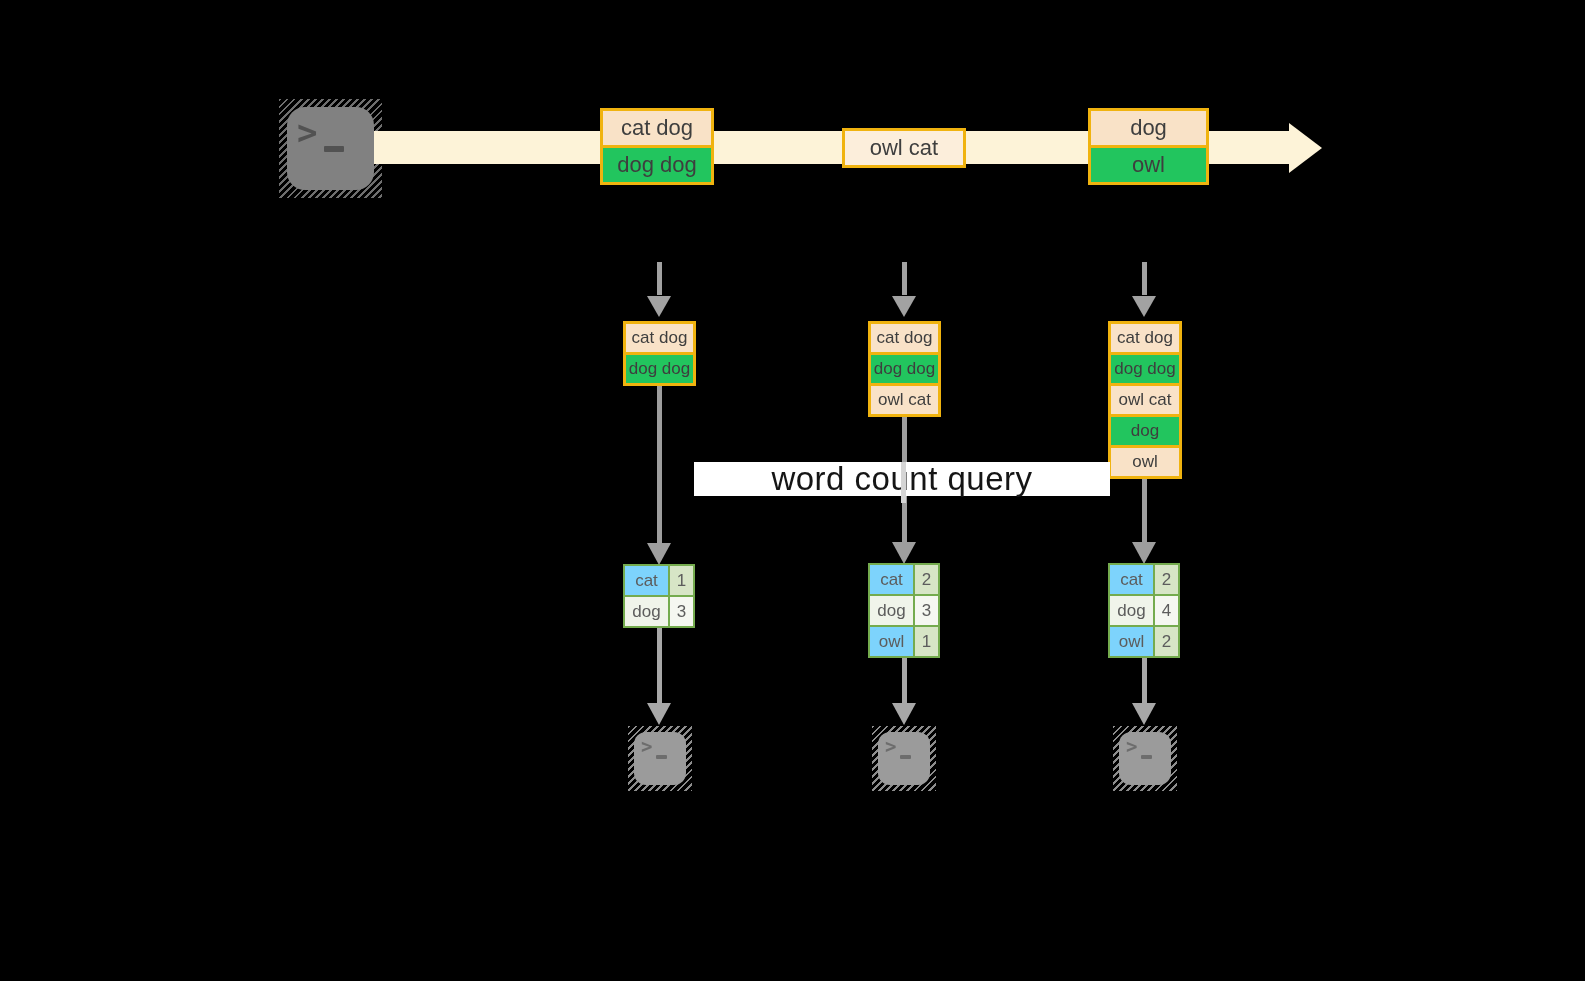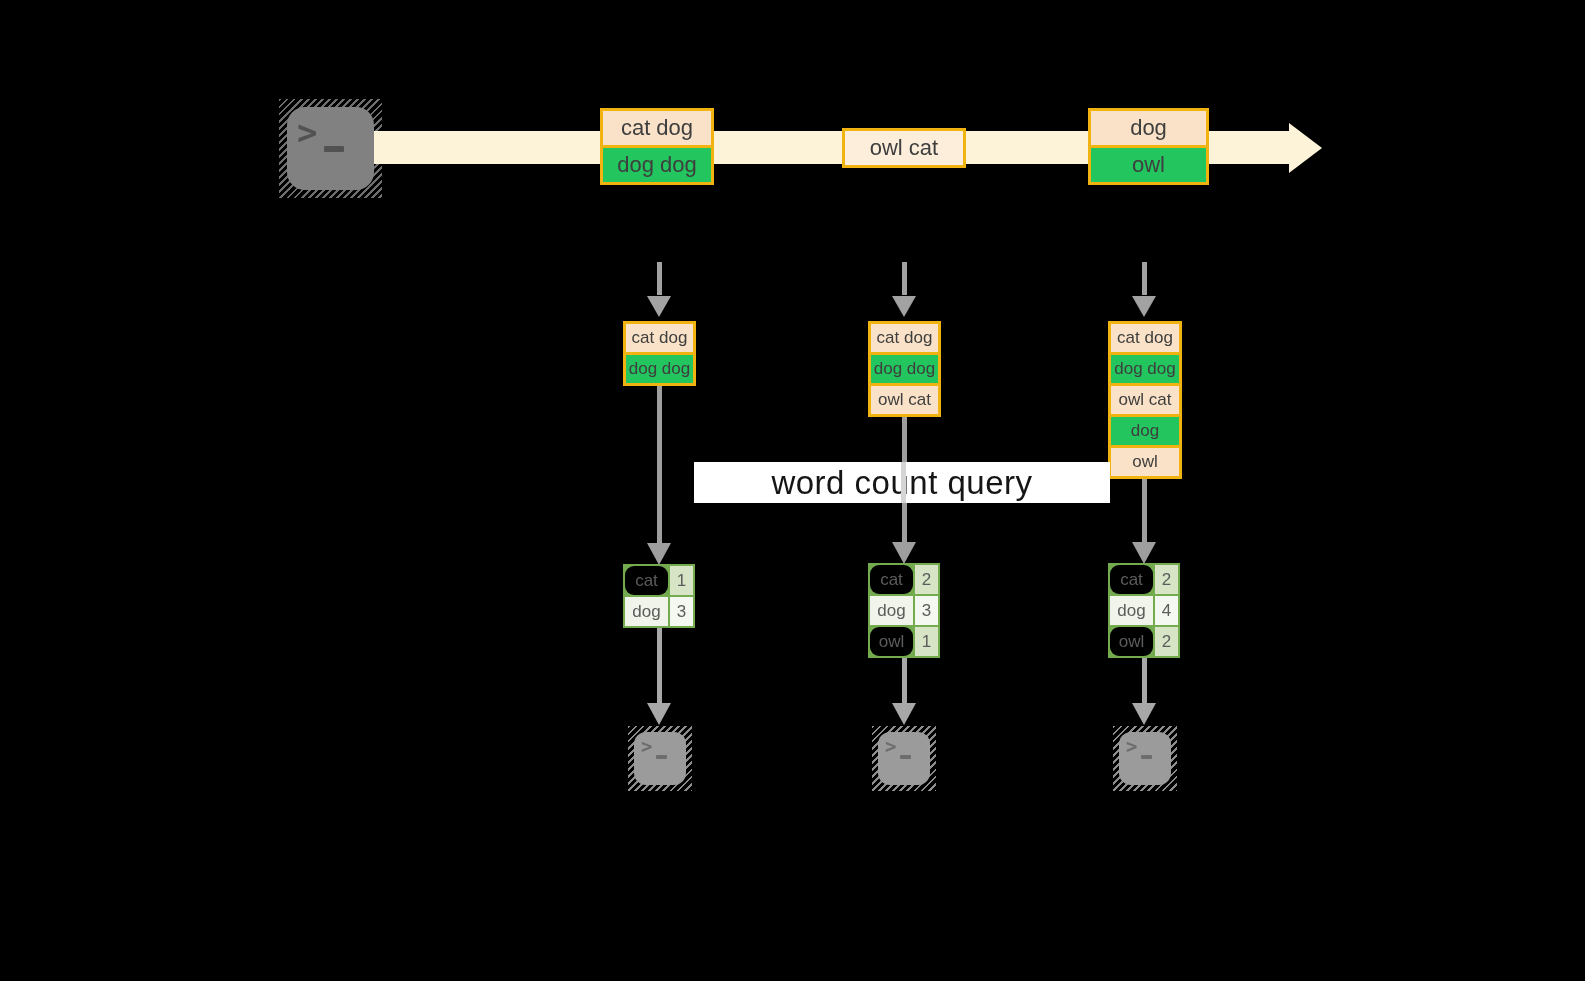--- a/index.html
+++ b/index.html
@@ -42,29 +42,29 @@
   #g3{left:1108px;top:321px;width:74px;}
 
   
   .shaft{position:absolute;width:5px;}
   .ahead{position:absolute;width:0;height:0;border-left:12px solid transparent;border-right:12px solid transparent;}
   .c-dash{background:#a2a2a2;} .h-dash{border-top:21px solid #a2a2a2;}
   .c-mid{background:#9e9e9e;}  .h-mid{border-top:22px solid #9e9e9e;}
   .c-bot{background:#a8a8a8;}  .h-bot{border-top:22px solid #a8a8a8;}
 
   
-  .wlabel{position:absolute;left:694px;top:462px;width:416px;height:41px;background:#ffffff;
+  .wlabel{position:absolute;left:694px;top:462px;width:416px;height:34px;background:#ffffff;
     display:flex;align-items:center;justify-content:center;font-size:33px;color:#151515;letter-spacing:0.5px;}
   .wlabel .passline{position:absolute;left:207px;top:0;width:5px;height:41px;background:#d5d5d5;}
 
   
   .gtab{position:absolute;background:#74ab4e;display:grid;grid-template-columns:43px 23px;
     grid-auto-rows:29px;gap:2px;padding:2px;font-size:17px;color:#5c5c5c;}
   .gtab div{display:flex;align-items:center;justify-content:center;}
-  .wa{background:#000000;border-radius:9px;} .na{background:#d7e5c6;}
+  .wa{background:#7dd3fc;} .na{background:#d7e5c6;}
   .wb{background:#f0f4ea;} .nb{background:#f5f7f1;}
   #t1{left:623px;top:564px;}
   #t2{left:868px;top:563px;}
   #t3{left:1108px;top:563px;}
 </style>
 </head>
 <body>
 
 <div id="canvas">
 

